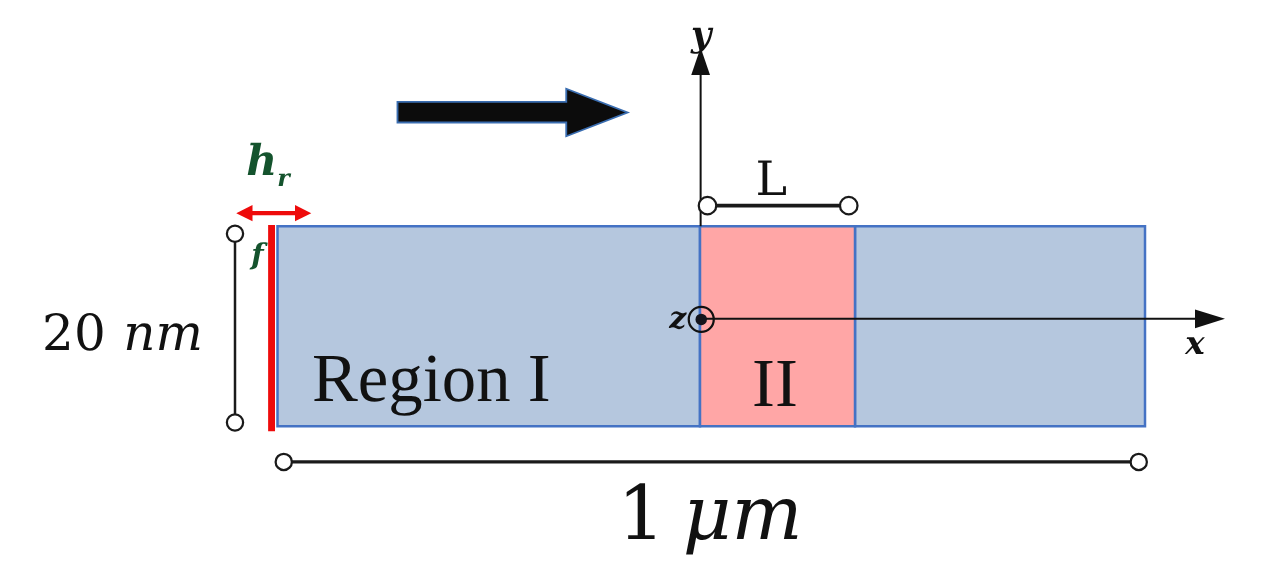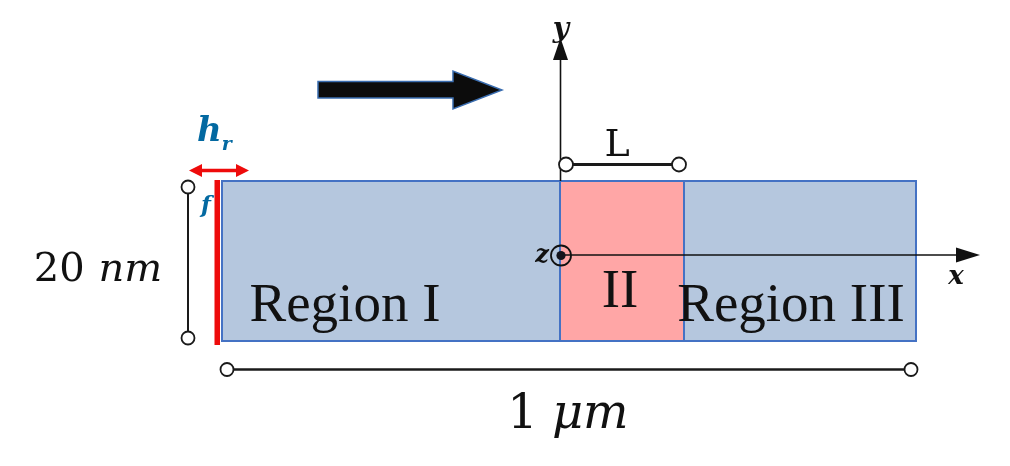--- a/index.html
+++ b/index.html
@@ -34,36 +34,36 @@
     font-weight: 700;
     font-size: 26px;
   }
   #label-y { left: 561px; top: 14px; transform: translateX(-50%); font-size: 28px; }
   #label-x { left: 956px; top: 262px; transform: translateX(-50%); }
   #label-z { left: 549px; top: 242px; transform: translateX(-100%); font-size: 24px; }
 
   #label-H { left: 363px; top: 120px; font-size: 42px; }
   #label-H .sub { font-size: 26px; position: relative; top: 12px; }
 
-  .red-txt { color: #0369a1; }
+  .red-txt { color: #14532d; }
   #label-hr { left: 197px; top: 112px; font-size: 34px; font-style: italic; font-weight: 700; }
   #label-hr .sub { font-size: 19px; position: relative; top: 9px; font-weight: 700; }
   #label-f  { left: 201px; top: 192px; font-size: 23px; font-style: italic; font-weight: 700; }
 
   .region-label {
     font-family: "Liberation Serif", serif;
     font-size: 55px;
   }
   #label-region1 { left: 345px; top: 302px; }
-  #label-region2 { left: 620px; top: 288px; }
+  #label-region2 { left: 620px; top: 306px; }
   #label-region3 { left: 791px; top: 302px; }
 
   .dim-label { font-size: 40px; }
   #label-thickness { left: 98px;  top: 267px; }
-  #label-length    { left: 568px; top: 411px; font-size: 48px; }
+  #label-length    { left: 568px; top: 411px; font-size: 60px; }
   .unit { font-style: italic; margin-left: 14px; }
   #label-L { left: 617px; top: 143px; font-size: 38px; }
 </style>
 </head>
 <body>
 
 <div class="canvas">
 
   <svg class="layer" viewBox="0 0 1010 466">
 
@@ -106,21 +106,20 @@
   <div class="lbl axis-lbl" id="label-z">z</div>
 
 
   <div class="lbl red-txt" id="label-hr">
     <span>h</span><span class="sub">r</span>
   </div>
   <div class="lbl red-txt" id="label-f">f</div>
 
   <div class="lbl region-label centered" id="label-region1">Region I</div>
   <div class="lbl region-label centered" id="label-region2">II</div>
-  <div class="lbl region-label centered" id="label-region3">Region III</div>
 
   <div class="lbl dim-label centered" id="label-thickness">
     <span>20</span><span class="unit">nm</span>
   </div>
   <div class="lbl dim-label centered" id="label-L">L</div>
   <div class="lbl dim-label centered" id="label-length">
     <span>1</span><span class="unit">μm</span>
   </div>
 
 </div>

